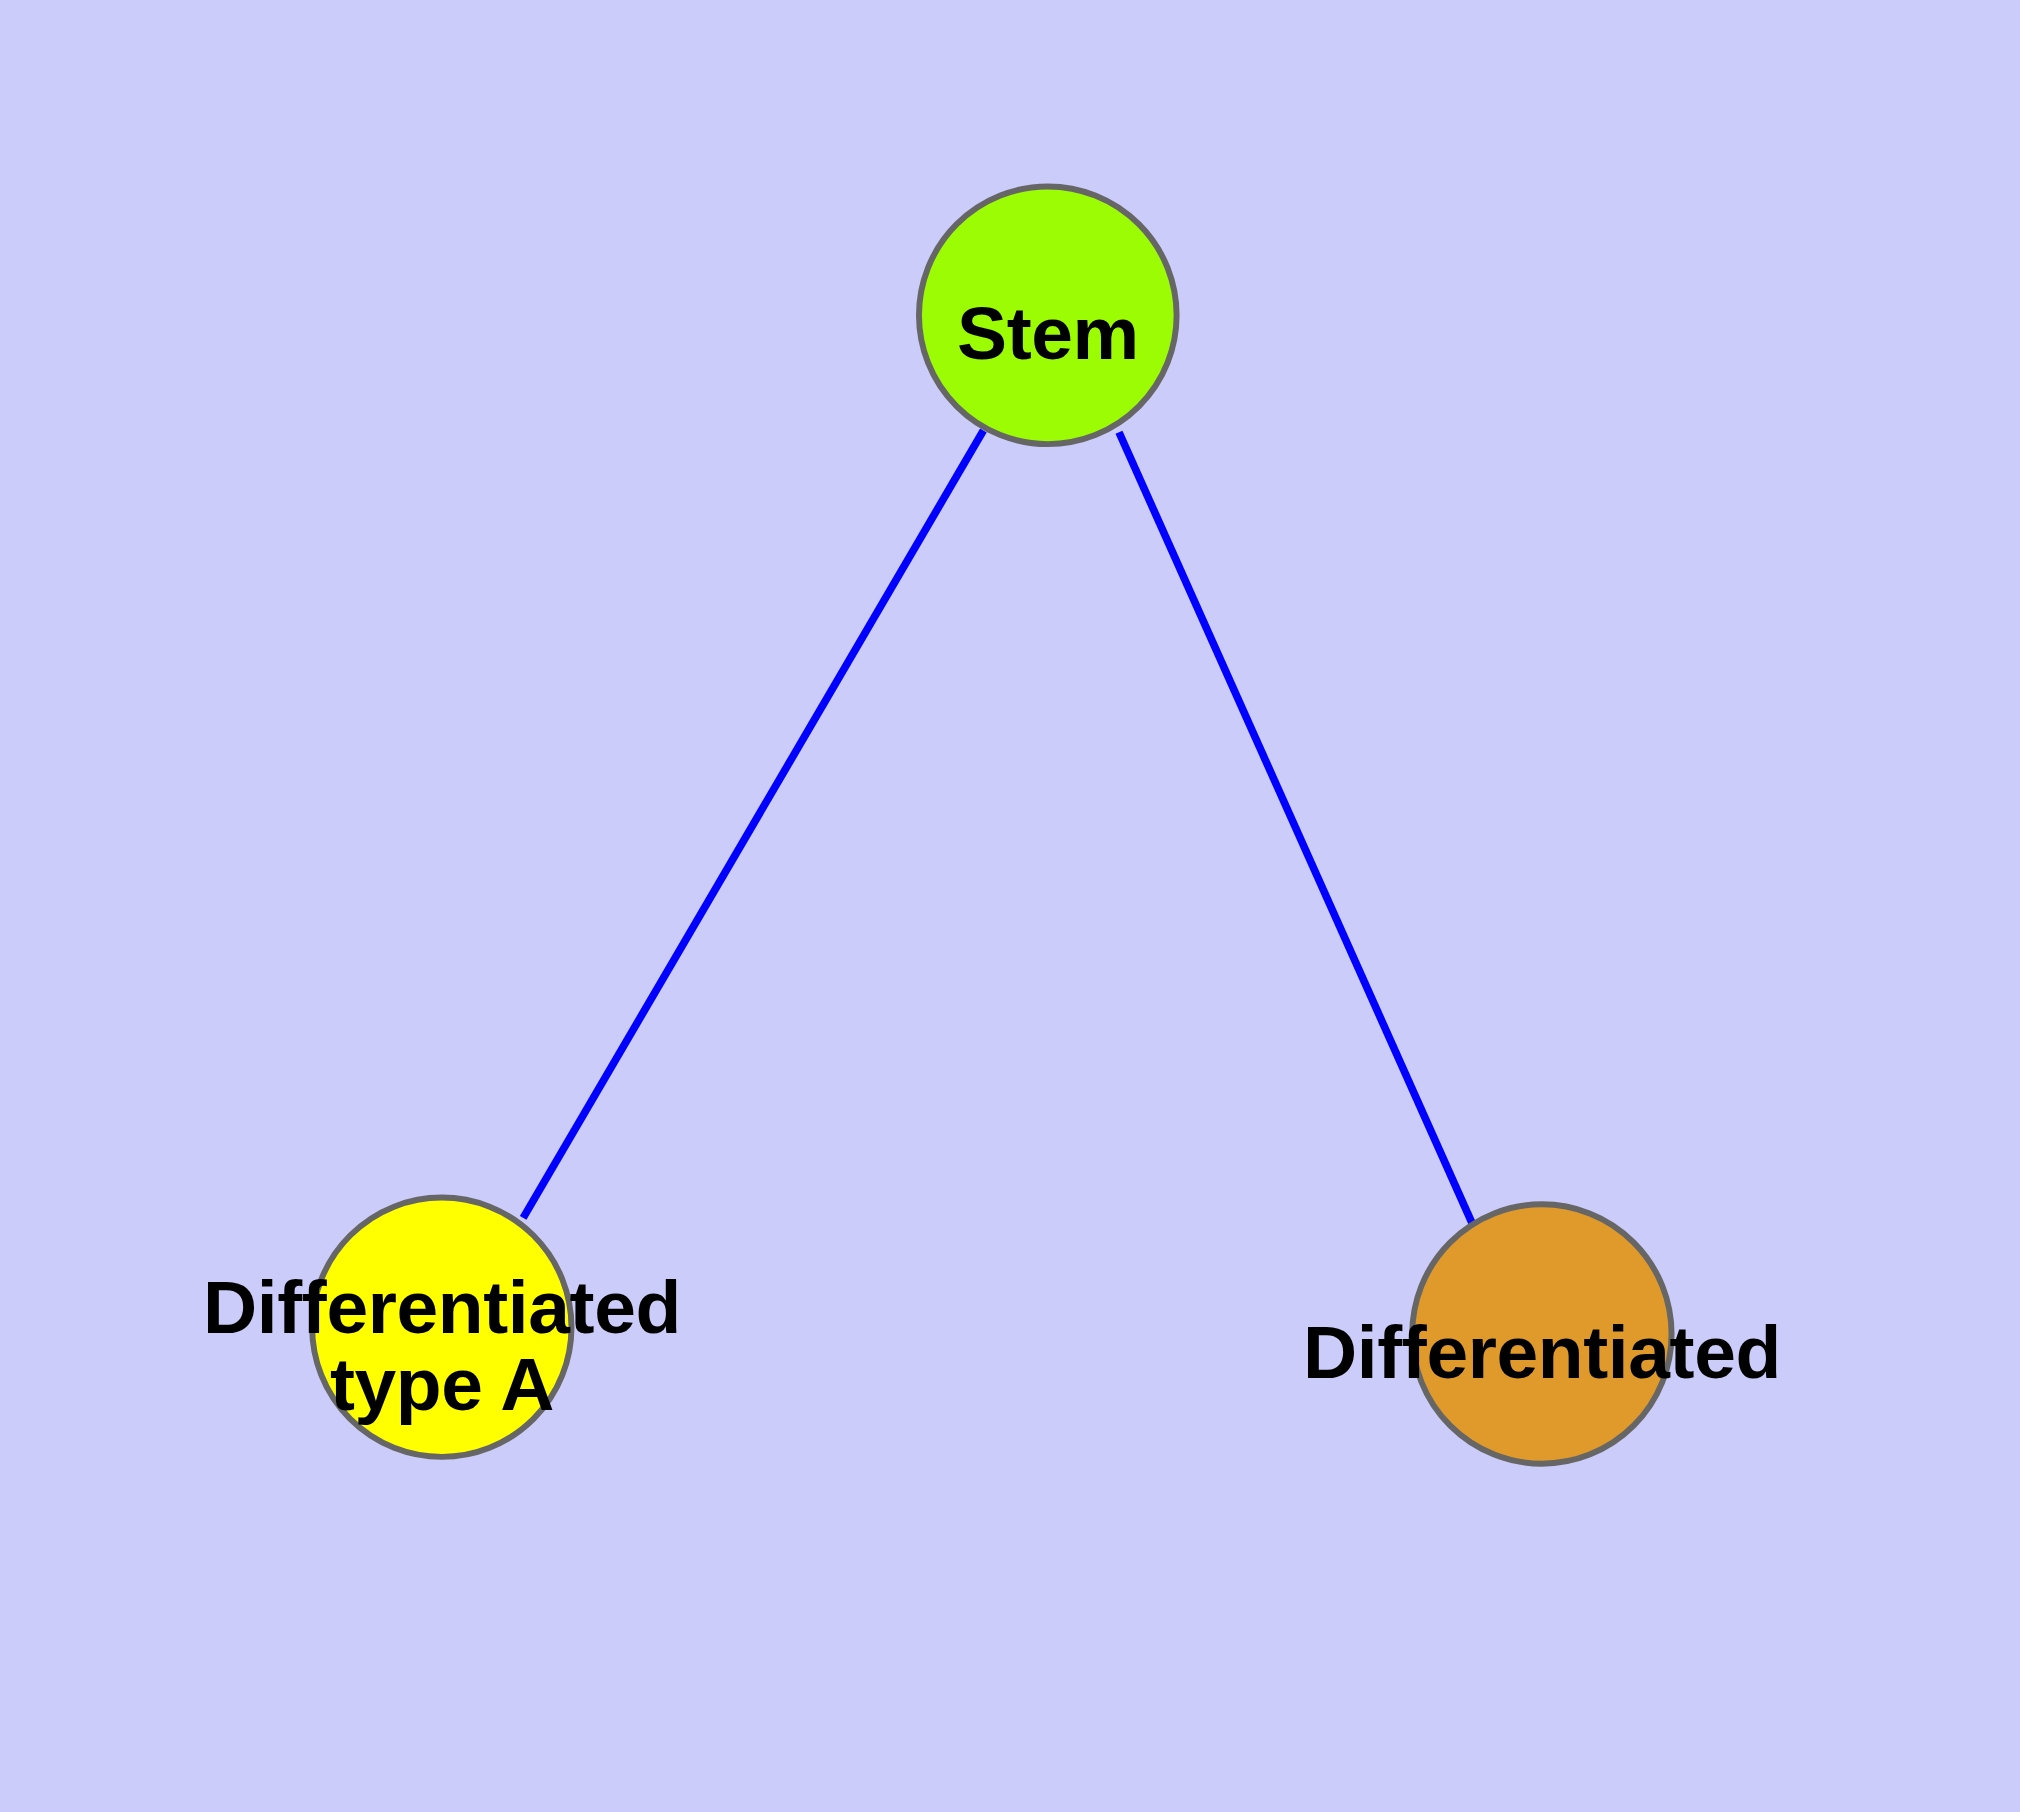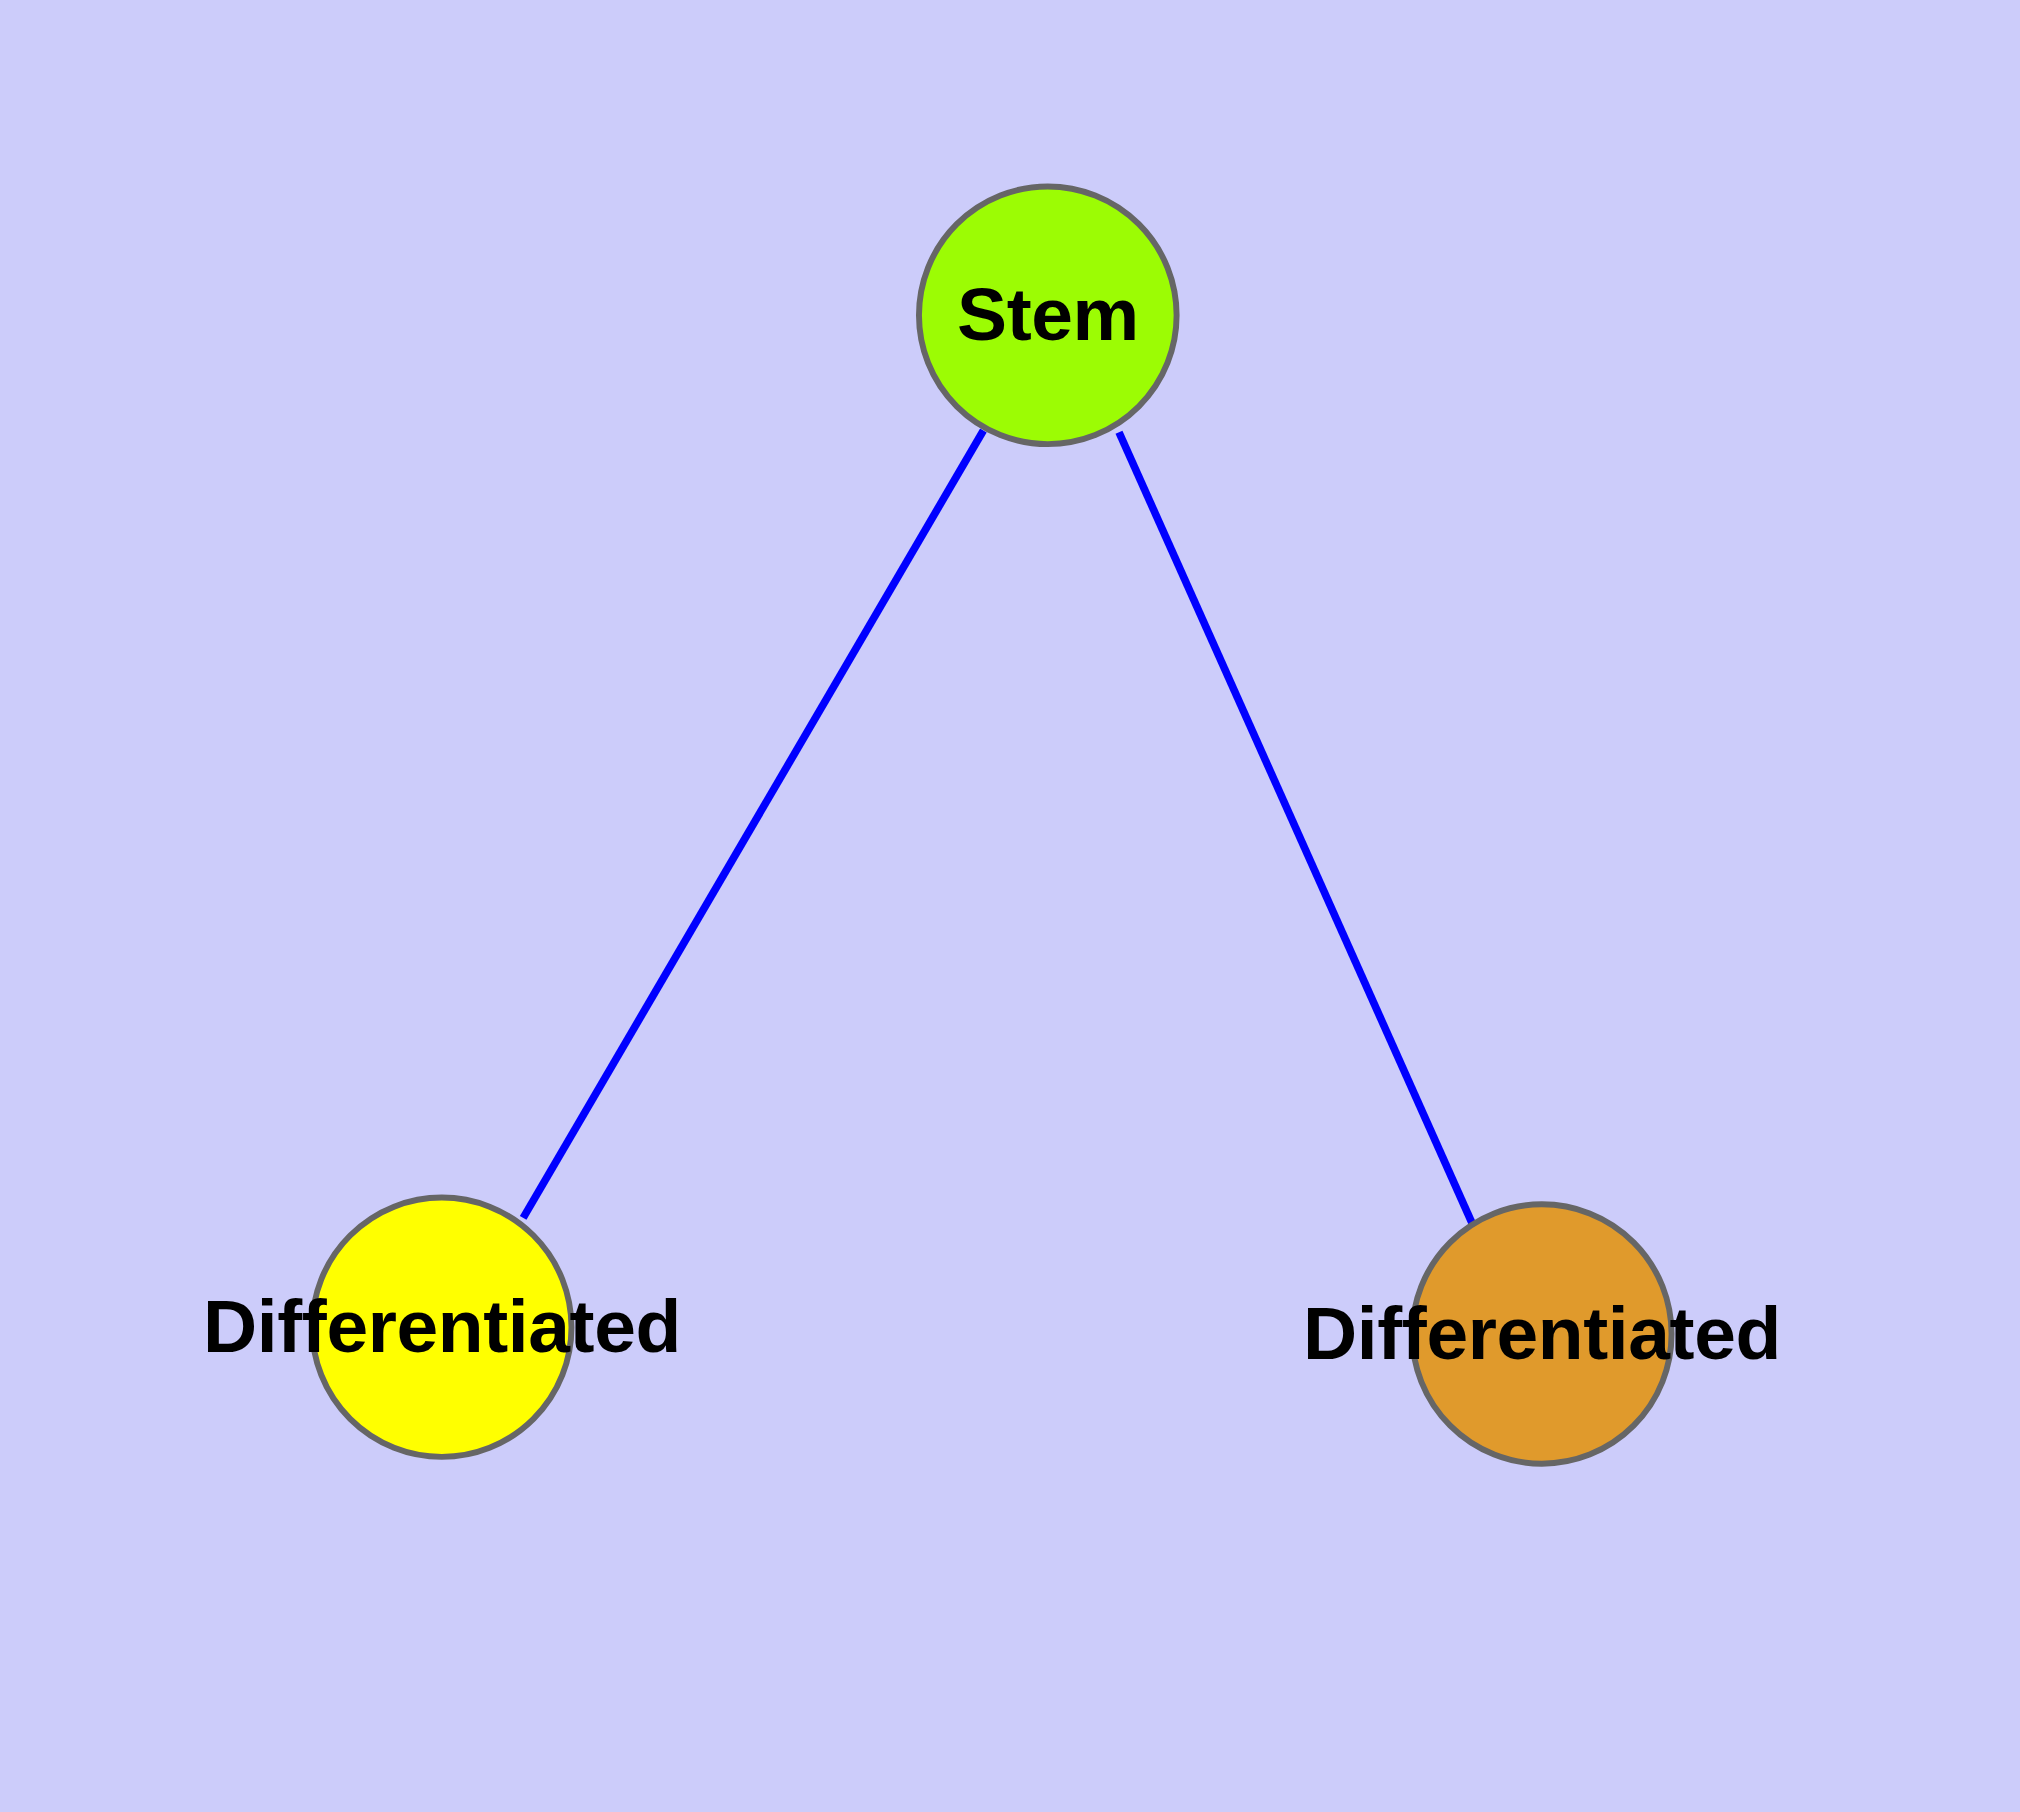--- a/index.html
+++ b/index.html
@@ -32,20 +32,21 @@
     color: #000000;
     font-family: "Liberation Sans", sans-serif;
     font-weight: bold;
     font-size: 75px;
     line-height: 1.03;
     text-align: center;
     white-space: pre;
     letter-spacing: -0.4px;
     transform: translate(-50%, -50%);
     pointer-events: none;
+    margin-top: 19px;
   }
 </style>
 </head>
 <body>
 
 <div id="graph-canvas">
 
   <svg id="graph-svg" viewBox="0 0 2384 2138">
     <g id="edges-group">
         <line x1="1160" y1="508" x2="617" y2="1437" stroke="#0000ff" stroke-width="9"></line>
@@ -53,18 +54,18 @@
       </g>
     <g id="nodes-group">
         <circle cx="1236" cy="372" r="152" fill="#9cfc04" stroke="#666666" stroke-width="7"></circle>
         <circle cx="521" cy="1566" r="153" fill="#ffff00" stroke="#666666" stroke-width="7"></circle>
         <circle cx="1819" cy="1574" r="153" fill="#e09a2c" stroke="#666666" stroke-width="7"></circle>
       </g>
   </svg>
 
   <div id="labels-layer">
       <div class="node-label" style="left: 1048px; top: 315px; font-size: 75px; color: rgb(0, 0, 0);"><div>Stem</div></div>
-      <div class="node-label" style="left: 442px; top: 1327px; font-size: 75px; color: rgb(0, 0, 0);"><div>Differentiated</div></div>
+      <div class="node-label" style="left: 442px; top: 1327px; font-size: 75px; color: rgb(0, 0, 0);"><div>Differentiated</div><div>type A</div></div>
       <div class="node-label" style="left: 1542px; top: 1334px; font-size: 75px; color: rgb(0, 0, 0);"><div>Differentiated</div></div>
     </div>
 
 </div>
 
 
 </body></html>

